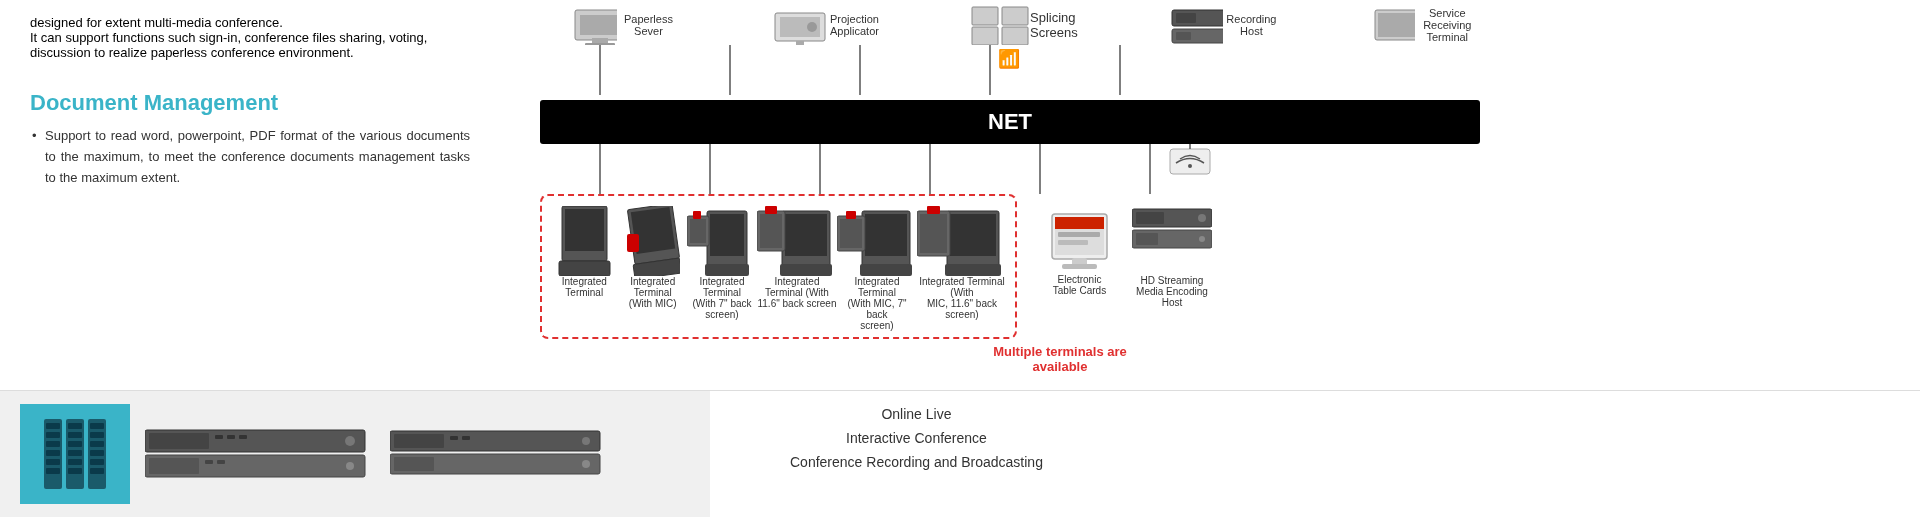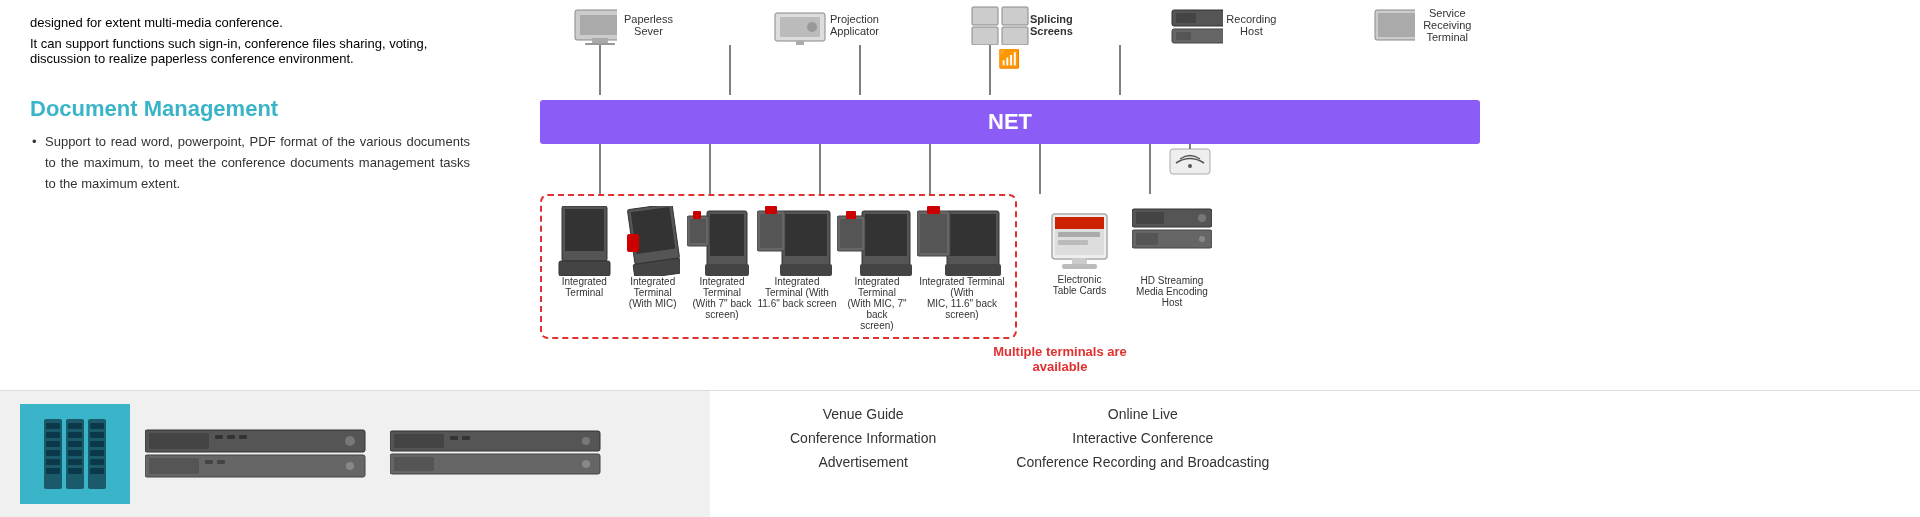--- a/index.html
+++ b/index.html
@@ -160,21 +160,21 @@
   </style>
 </head>
 <body>
 
 <div class="page-wrapper">
 
   <div class="main-content">
 
     <div class="text-section">
       <p class="intro-text">designed for extent multi-media conference.</p>
-      <p class="intro-text" style="margin-top:6px; margin-bottom:30px;">It can support functions such sign-in, conference files sharing, voting, discussion to realize paperless conference environment.</p>
+      <p class="intro-text" style="margin-top:0; margin-bottom:30px;">It can support functions such sign-in, conference files sharing, voting, discussion to realize paperless conference environment.</p>
 
       <div class="doc-management-title">Document Management</div>
       <p class="bullet-text">Support to read word, powerpoint, PDF format of the various documents to the maximum, to meet the conference documents management tasks to the maximum extent.</p>
     </div>
 
     <div class="diagram-section">
 
       <div style="display:flex; justify-content:space-between; align-items:flex-end; padding: 0 30px 0 60px; margin-bottom:0;">
 
         <div class="device-item">
@@ -197,21 +197,21 @@
           <span style="font-size:11px; text-align:center;">Projection<br>Applicator</span>
         </div>
 
         <div class="device-item">
           <svg width="60" height="40">
             <rect x="2" y="2" width="26" height="18" rx="1" fill="#ccc" stroke="#888" stroke-width="1"></rect>
             <rect x="32" y="2" width="26" height="18" rx="1" fill="#ccc" stroke="#888" stroke-width="1"></rect>
             <rect x="2" y="22" width="26" height="18" rx="1" fill="#ccc" stroke="#888" stroke-width="1"></rect>
             <rect x="32" y="22" width="26" height="18" rx="1" fill="#ccc" stroke="#888" stroke-width="1"></rect>
           </svg>
-          <span style="font-size:11px; text-align:right;font-weight:bold;">Splicing<br>Screens</span>
+          <span style="font-size:13px; text-align:left;">Splicing<br>Screens</span>
         </div>
 
         <div class="device-item">
           <svg width="70" height="40">
             <rect x="2" y="5" width="66" height="16" rx="2" fill="#555" stroke="#333" stroke-width="1"></rect>
             <rect x="6" y="8" width="20" height="10" rx="1" fill="#444"></rect>
             <circle cx="60" cy="13" r="4" fill="#777"></circle>
             <rect x="2" y="24" width="66" height="14" rx="2" fill="#666" stroke="#444" stroke-width="1"></rect>
             <rect x="6" y="27" width="15" height="8" rx="1" fill="#555"></rect>
             <circle cx="60" cy="31" r="3" fill="#888"></circle>
@@ -234,21 +234,21 @@
         <line x1="60" y1="0" x2="60" y2="50" stroke="#555" stroke-width="1.5"></line>
         <line x1="190" y1="0" x2="190" y2="50" stroke="#555" stroke-width="1.5"></line>
         <line x1="320" y1="0" x2="320" y2="50" stroke="#555" stroke-width="1.5"></line>
         <line x1="450" y1="0" x2="450" y2="50" stroke="#555" stroke-width="1.5"></line>
         <line x1="580" y1="0" x2="580" y2="50" stroke="#555" stroke-width="1.5"></line>
 
         <text x="470" y="20" font-size="18" fill="#555" text-anchor="middle">📶</text>
       </svg>
 
       <div style="margin: 0 30px 0 30px;">
-        <div style="background:#8b5cf6; color:white; text-align:center; font-size:22px; font-weight:bold; padding:9px 0; border-radius:3px;">
+        <div style="background:#000000; color:white; text-align:center; font-size:22px; font-weight:bold; padding:9px 0; border-radius:3px;">
           <span>NET</span>
         </div>
       </div>
 
       <svg width="800" height="50" style="display:block; margin-left:30px;">
         <line x1="60" y1="0" x2="60" y2="50" stroke="#555" stroke-width="1.5"></line>
         <line x1="170" y1="0" x2="170" y2="50" stroke="#555" stroke-width="1.5"></line>
         <line x1="280" y1="0" x2="280" y2="50" stroke="#555" stroke-width="1.5"></line>
         <line x1="390" y1="0" x2="390" y2="50" stroke="#555" stroke-width="1.5"></line>
         <line x1="500" y1="0" x2="500" y2="50" stroke="#555" stroke-width="1.5"></line>
@@ -449,31 +449,20 @@
           <rect x="0" y="26" width="210" height="20" rx="2" fill="#666" stroke="#444" stroke-width="1"></rect>
           <rect x="4" y="29" width="40" height="14" rx="1" fill="#555"></rect>
           <circle cx="196" cy="36" r="4" fill="#888"></circle>
         </svg>
       </div>
 
     </div>
 
     <div class="bottom-right">
 
-      <div class="bottom-right-col">
-        <div class="bottom-right-item">
-          <span>Venue Guide</span>
-        </div>
-        <div class="bottom-right-item">
-          <span>Conference Information</span>
-        </div>
-        <div class="bottom-right-item">
-          <span>Advertisement</span>
-        </div>
-      </div>
 
       <div class="bottom-right-col">
         <div class="bottom-right-item">
           <span>Online Live</span>
         </div>
         <div class="bottom-right-item">
           <span>Interactive Conference</span>
         </div>
         <div class="bottom-right-item">
           <span>Conference Recording and Broadcasting</span>

